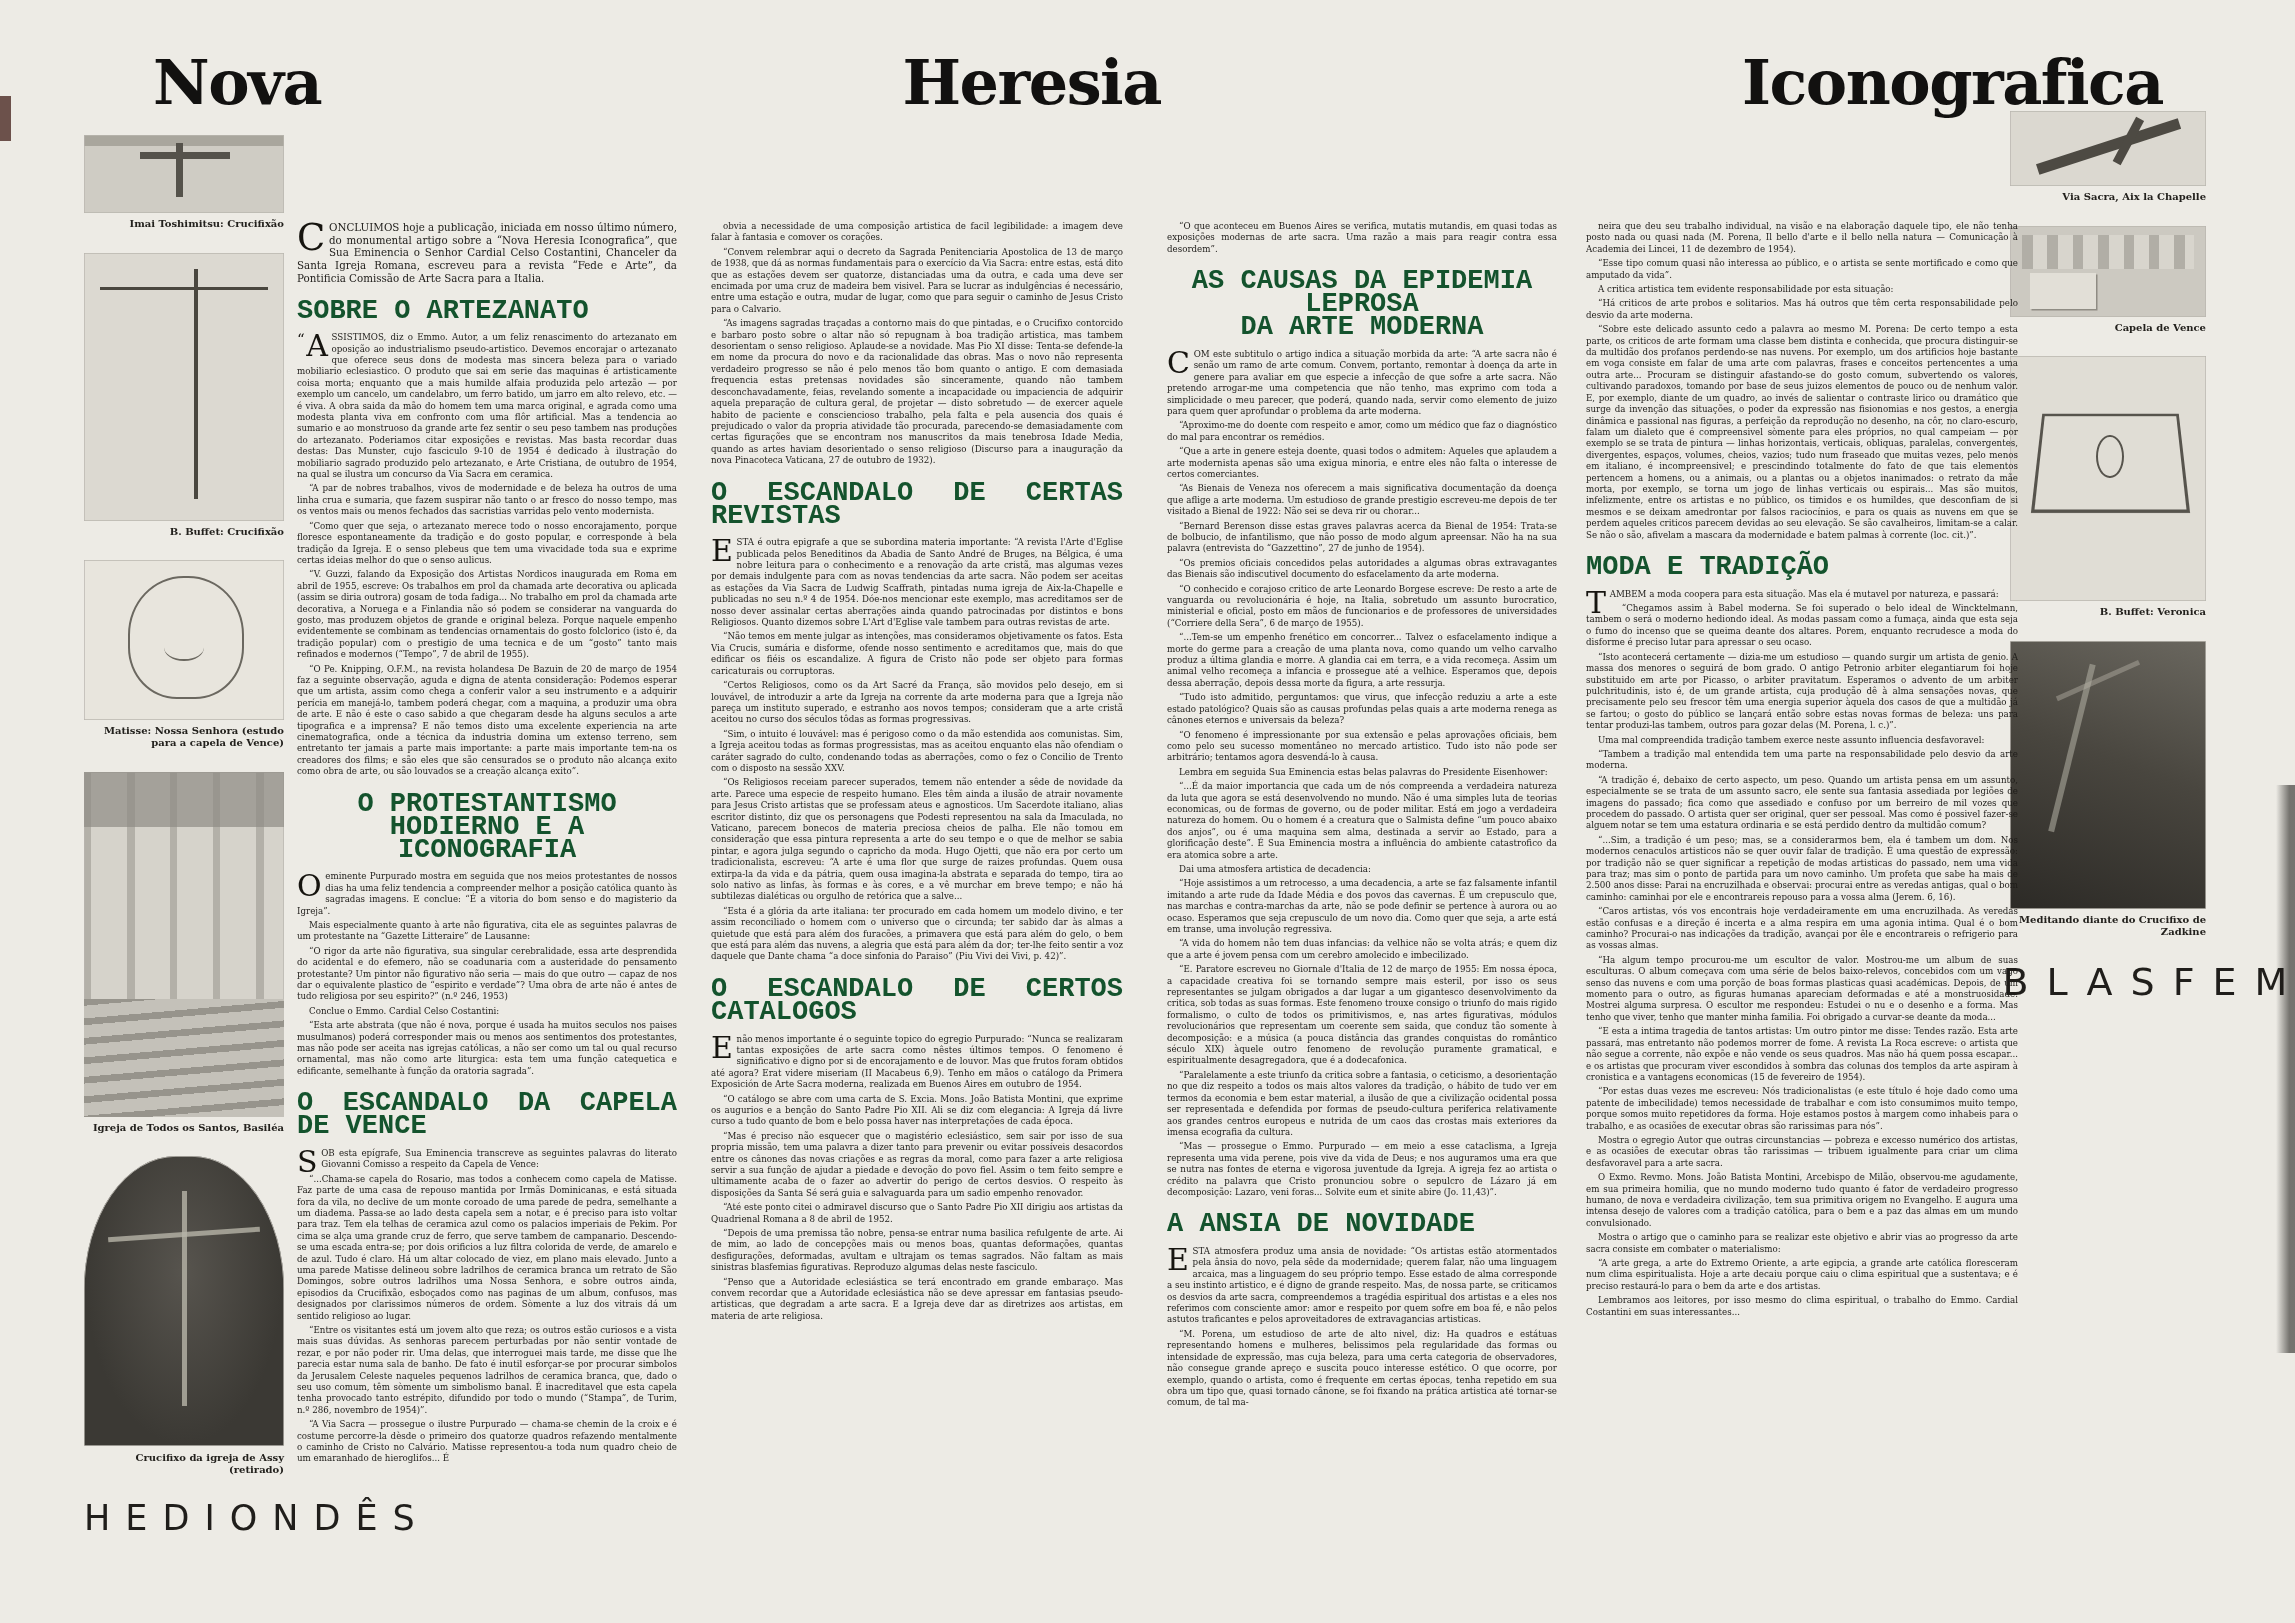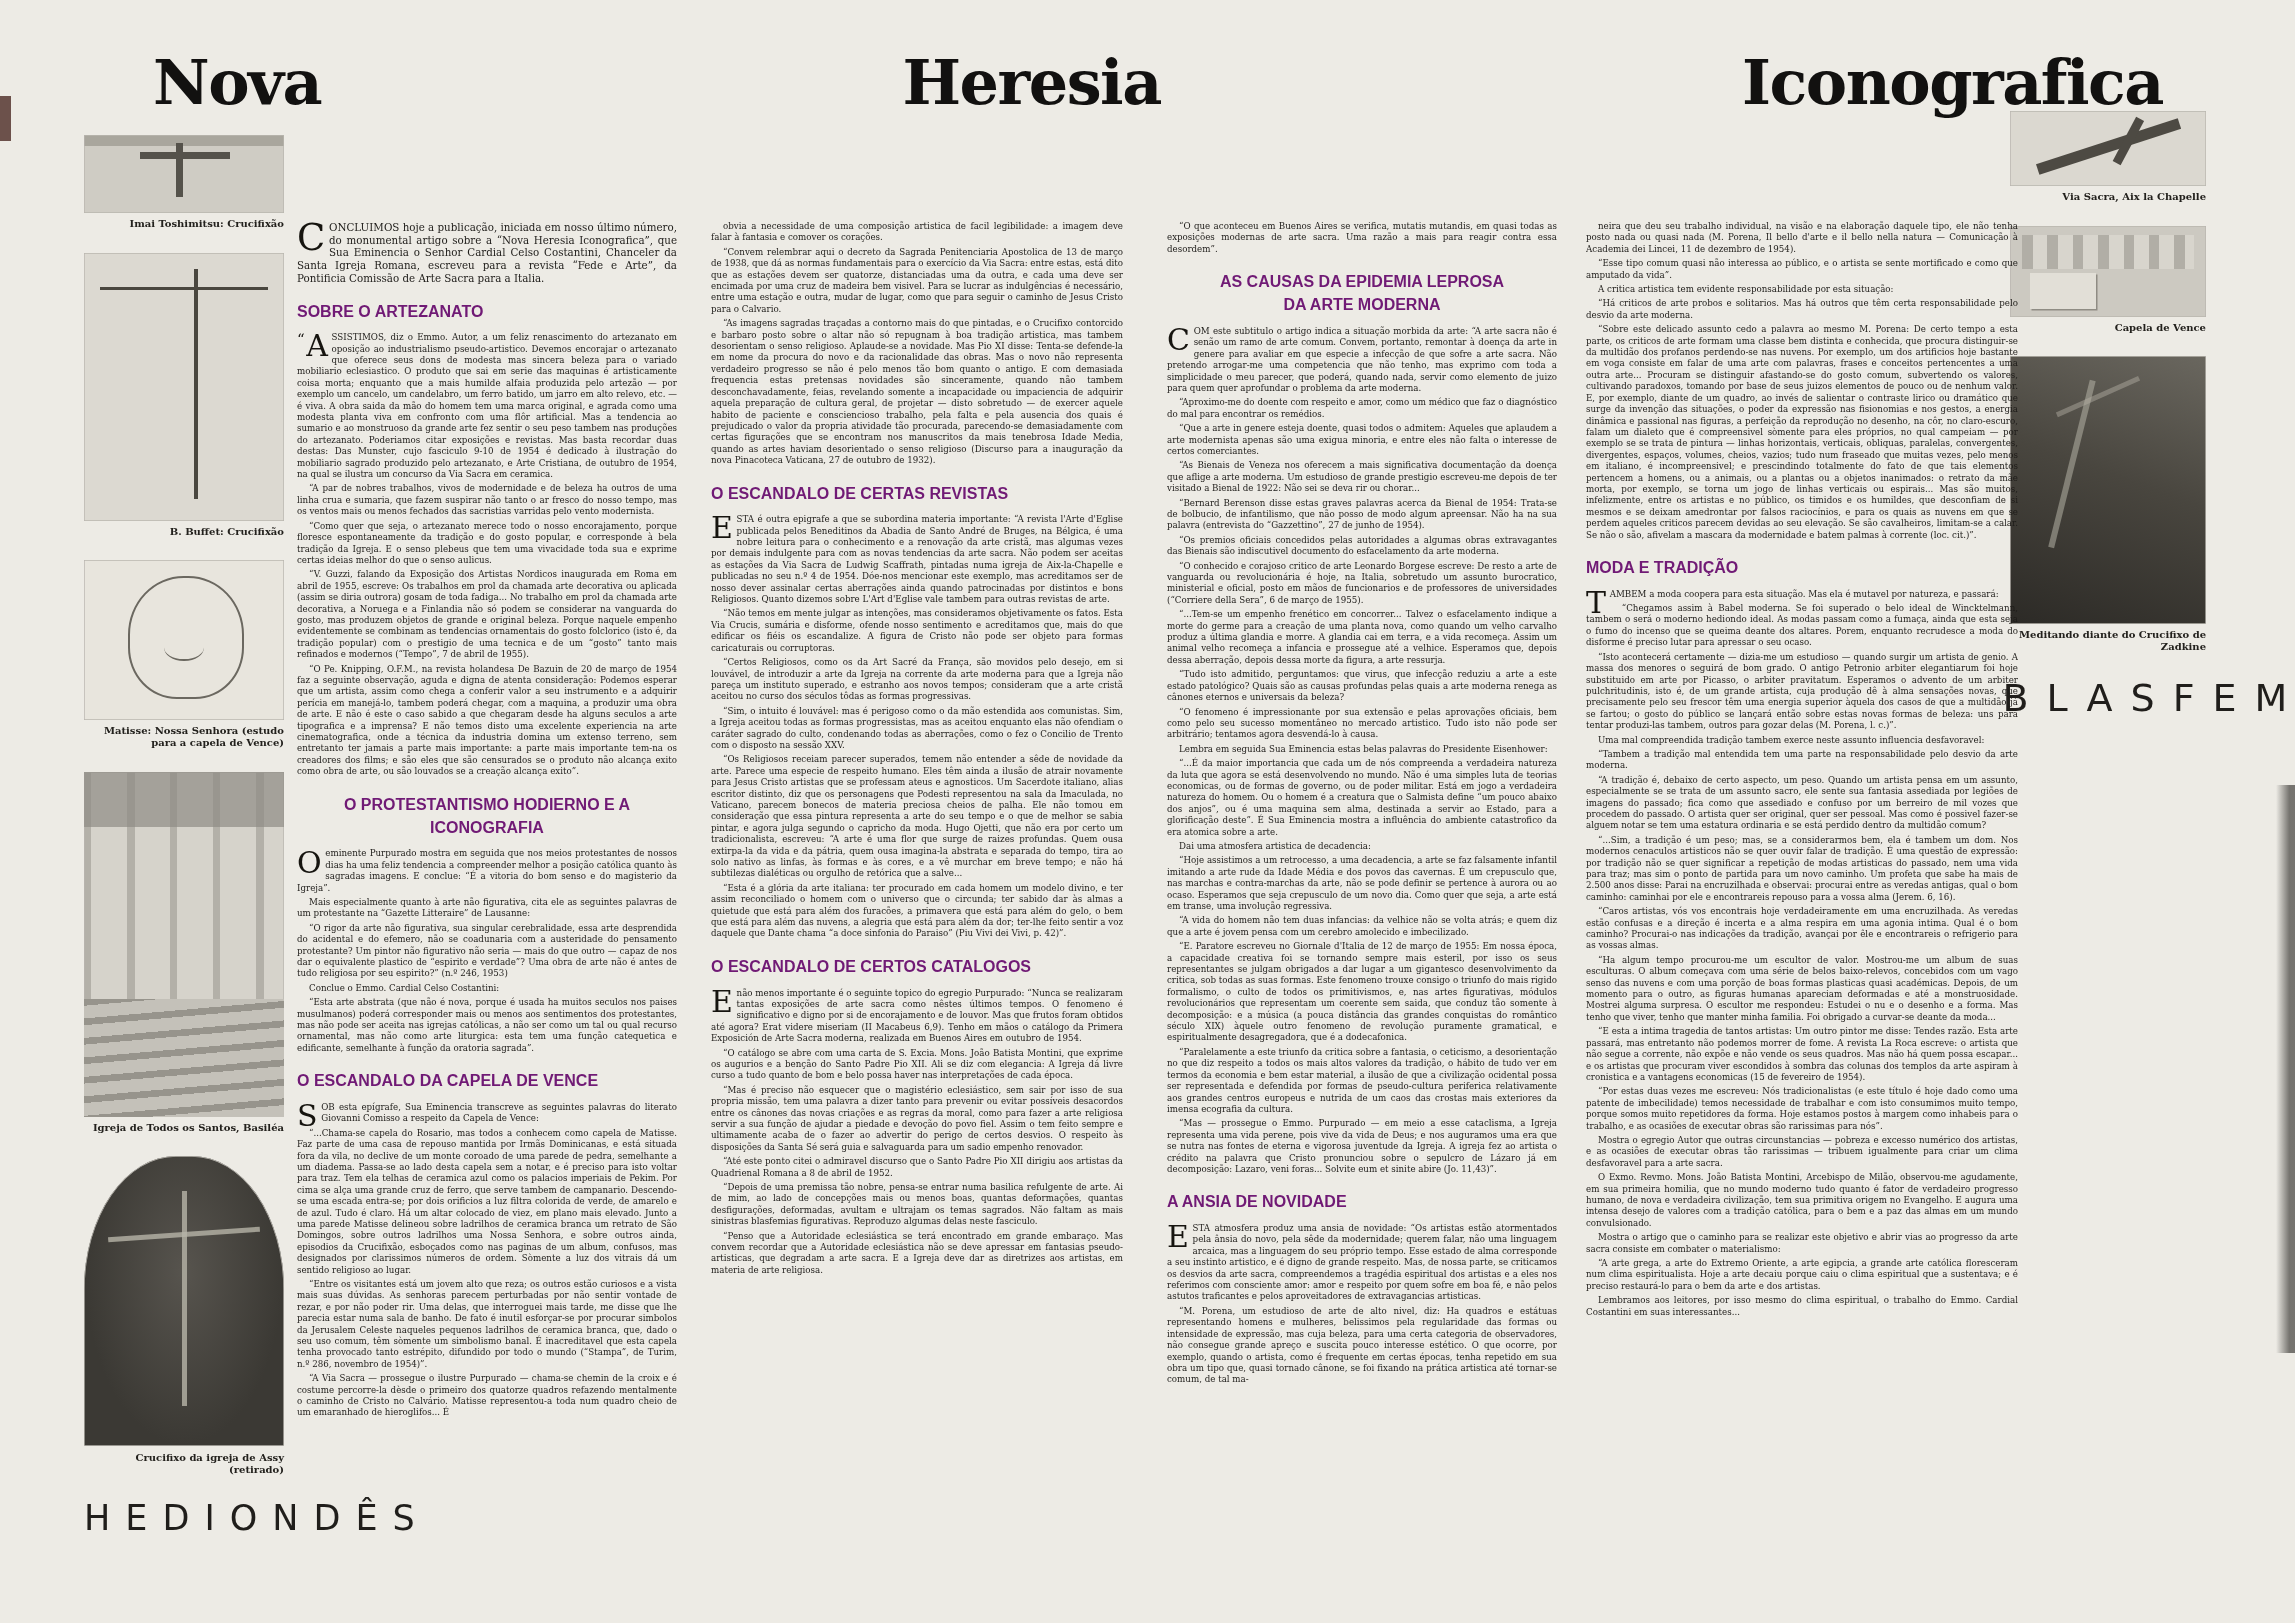--- a/index.html
+++ b/index.html
@@ -64,22 +64,22 @@
   .c1{left:297px;width:380px;}
   .c2{left:711px;width:412px;}
   .c3{left:1167px;width:390px;}
   .c4{left:1586px;width:432px;}
   .col p{margin:0 0 3px 0;text-indent:12px;}
   .col p.has-dc{text-indent:0;}
   .col p.lead{font-size:10.3px;line-height:12.7px;margin-bottom:7.5px;}
   .dc{float:left;font-size:30px;line-height:23px;padding:2.2px 3.7px 0 0;font-weight:400;color:#16140f;}
   .lead .dc{font-size:37px;line-height:30px;}
   .qm{float:left;font-size:15px;line-height:15px;padding-right:1.5px;}
-  h2.sec{margin:15px 0 9.7px 0;font-size:16px;line-height:23px;font-weight:bold;color:#701a75;
-       font-family:Liberation Sans, sans-serif;letter-spacing:0;white-space:pre-line;}
+  h2.sec{margin:15px 0 9.7px 0;font-size:27px;line-height:23px;font-weight:bold;color:#14532d;
+       font-family:Liberation Mono, monospace;letter-spacing:0;white-space:pre-line;}
   h2.sec.center{text-align:center;}
   .regmark{position:absolute;left:2097px;top:126px;font-size:25.4px;font-weight:bold;color:#242220;}
   .edge-smudge{position:absolute;left:0;top:96px;width:10.5px;height:45px;background:#4b2b24;opacity:.8;}
 </style>
 </head>
 <body>
 
 <div class="page">
   <div class="edge-smudge"></div>
   <h1 class="headline">
@@ -113,20 +113,24 @@
       <div class="rail-word">HEDIONDÊS</div>
   </div>
   <div class="rail rail-right">
     <div class="figure">
         <div class="fig-img art-aix" style="height: 75px;"></div>
         <div class="fig-caption">Via Sacra, Aix la Chapelle</div>
       </div>
       <div class="figure">
         <div class="fig-img art-vence" style="height: 91px;"></div>
         <div class="fig-caption">Capela de Vence</div>
+      </div>
+      <div class="figure">
+        <div class="fig-img art-veronica" style="height: 245px;"></div>
+        <div class="fig-caption">B. Buffet: Veronica</div>
       </div>
       <div class="figure">
         <div class="fig-img art-zadkine" style="height: 268px;"></div>
         <div class="fig-caption">Meditando diante do Crucifixo de Zadkine</div>
       </div>
       <div class="rail-word">BLASFEMIA</div>
   </div>
 
   <div class="col c1">
       <p class="lead has-dc"><span class="dc">C</span>ONCLUIMOS hoje a publicação, iniciada em nosso último número, do monumental artigo sobre a “Nova Heresia Iconografica”, que Sua Eminencia o Senhor Cardial Celso Costantini, Chanceler da Santa Igreja Romana, escreveu para a revista “Fede e Arte”, da Pontificia Comissão de Arte Sacra para a Italia.</p>

